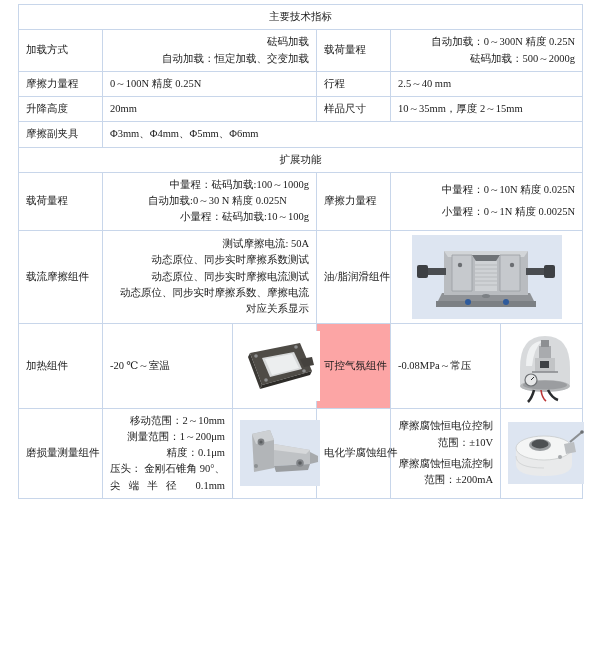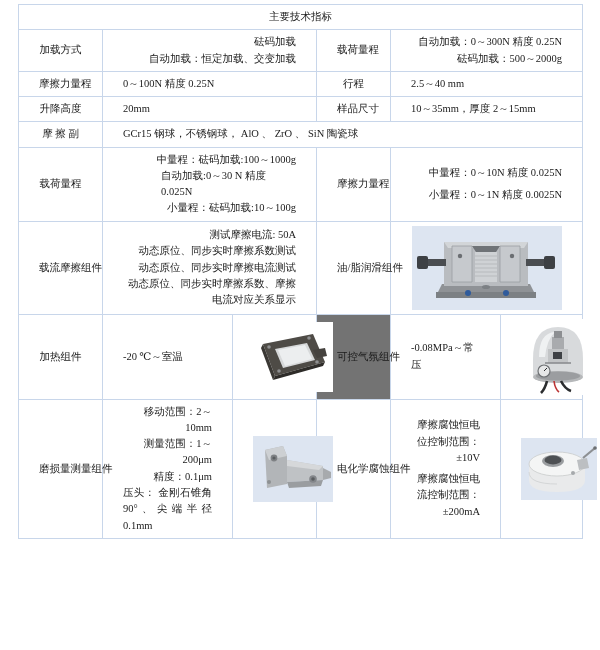--- a/index.html
+++ b/index.html
@@ -17,29 +17,28 @@
   #spec-table {
     position: absolute;
     left: 18px;
     top: 4px;
     width: 564px;
     border-collapse: collapse;
     table-layout: fixed;
   }
   #spec-table td {
     border: 1px solid #c8d6ea;
-    padding: 4px 20px;
+    padding: 4px 7px;
     font-size: 10.5px;
     line-height: 1.55;
     vertical-align: middle;
     background: #ffffff;
   }
   td.shade { background: #dde5f1; }
   td.label {
-    text-align: center;
     font-size: 10.5px;
     white-space: nowrap;
   }
   td.value { text-align: left; }
   tr.section-head td {
     background: #dde5f1;
     text-align: center;
     font-size: 14px;
     padding: 7px 0;
     border-left: 1px solid #c8d6ea;
@@ -94,27 +93,30 @@
 
     <tr>
       <td class="label shade">升降高度</td>
       <td class="value shade" colspan="2">20mm</td>
       <td class="label shade">样品尺寸</td>
       <td class="value shade" colspan="2">10～35mm，厚度 2～15mm</td>
     </tr>
 
 
 
-
-    <tr>
-      <td class="label shade">摩 擦 副</td>
-      <td class="value shade" colspan="5">GCr15 钢球，不锈钢球， AlO 、 ZrO 、 SiN 陶瓷球</td>
-    </tr>
-
-
+    <tr>
+      <td class="label">摩擦副夹具</td>
+      <td class="value" colspan="5">Φ3mm、Φ4mm、Φ5mm、Φ6mm</td>
+    </tr>
+
+
+
+    <tr class="section-head">
+      <td colspan="6">扩展功能</td>
+    </tr>
 
     <tr>
       <td class="label">载荷量程</td>
       <td class="value" colspan="2">
         <span class="ln">中量程：砝码加载:100～1000g</span>
         <span class="ind">自动加载:0～30 N 精度 0.025N</span>
         <span class="ln">小量程：砝码加载:10～100g</span>
       </td>
       <td class="label">摩擦力量程</td>
       <td class="value" colspan="2">
@@ -187,21 +189,21 @@
           <path d="M25 28 L52 23 L59 37 L32 44 Z" fill="#eceeef"></path>
 
           <path d="M60 28 L72 26 L74 34 L64 36 Z" fill="#45423e"></path>
 
           <circle cx="16" cy="25" r="1.8" fill="#8e8f90"></circle>
           <circle cx="56" cy="16" r="1.8" fill="#8e8f90"></circle>
           <circle cx="26" cy="49" r="1.8" fill="#8e8f90"></circle>
           <circle cx="64" cy="40" r="1.8" fill="#8e8f90"></circle>
         </svg>
       </td>
-      <td class="label white" style="background:#737373">可控气氛组件</td>
+      <td class="label white" style="background:#fca5a5">可控气氛组件</td>
       <td class="value">-0.08MPa～常压</td>
       <td class="pic white">
         <svg class="photo" width="74" height="76" viewBox="0 0 74 76">
           <rect x="0" y="0" width="74" height="76" fill="#ffffff"></rect>
 
           <path d="M12 40 Q12 8 37 8 Q62 8 62 40 L62 56 Q62 62 37 62 Q12 62 12 56 Z" fill="#d5d7d9" opacity="0.92"></path>
           <path d="M18 38 Q18 14 34 13 Q26 20 24 38 Z" fill="#f2f3f4" opacity="0.9"></path>
 
           <ellipse cx="37" cy="58" rx="25" ry="6" fill="#b6b8ba"></ellipse>
           <ellipse cx="37" cy="57" rx="22" ry="4.5" fill="#9b9da0"></ellipse>

